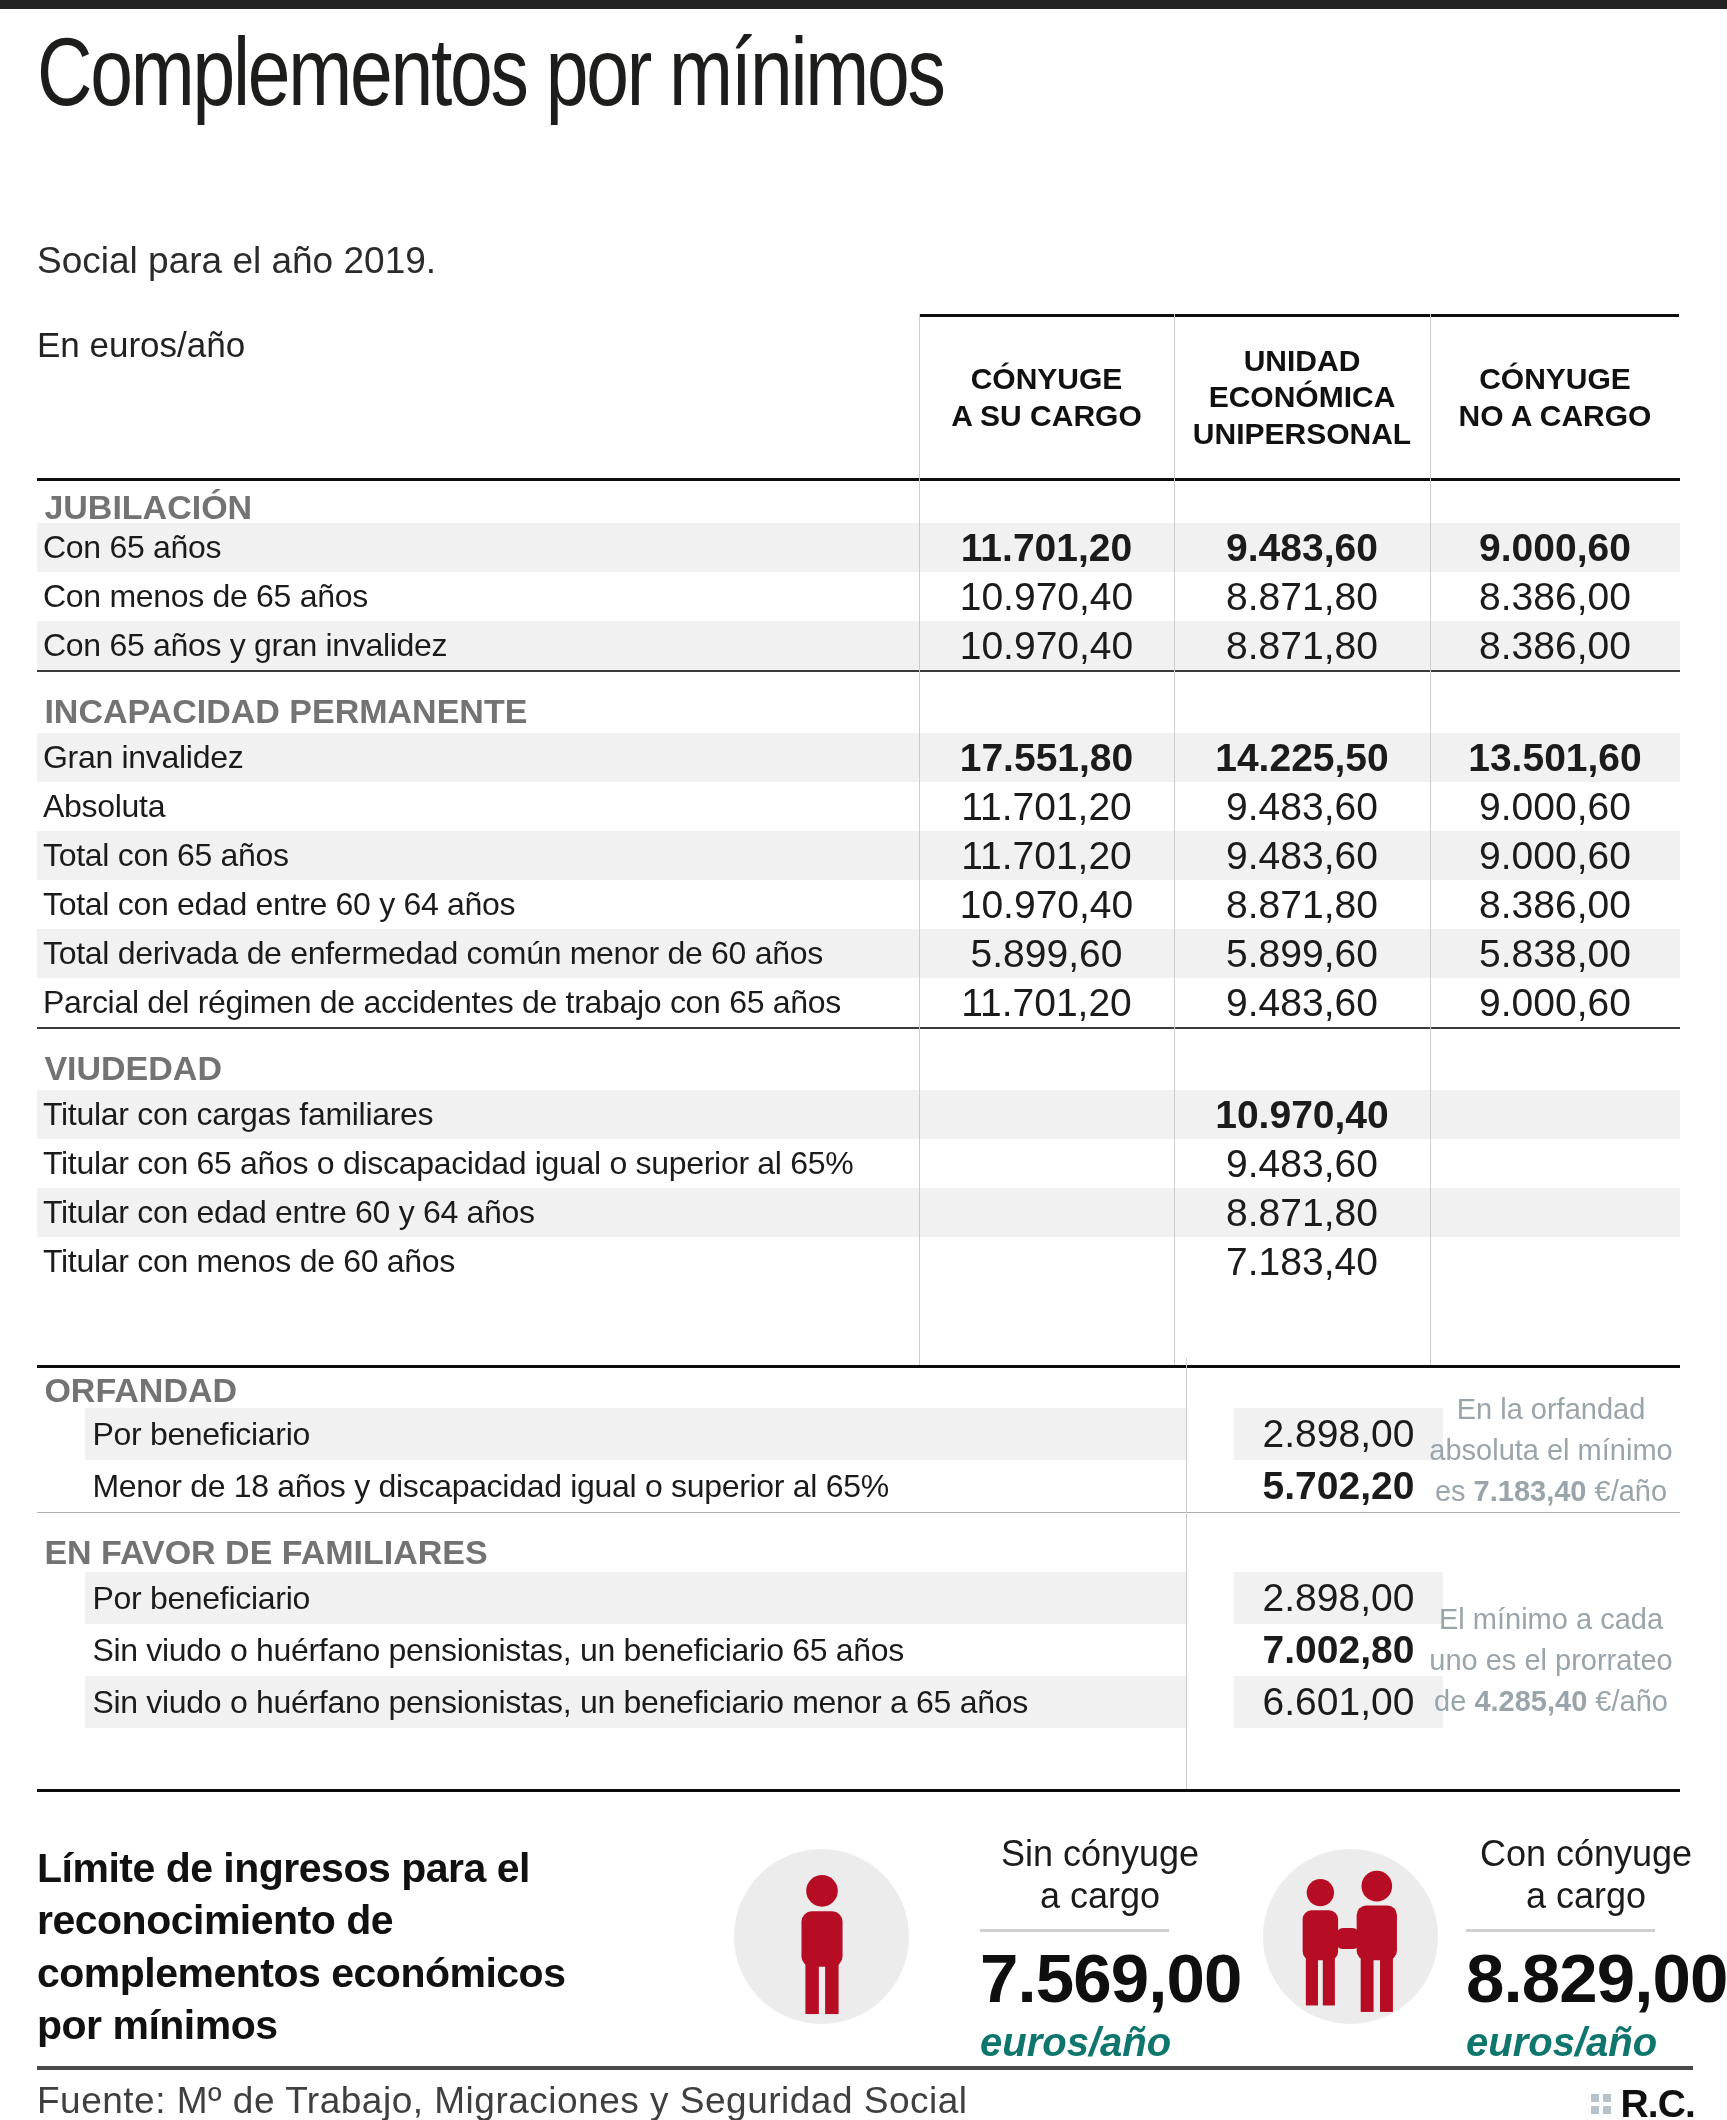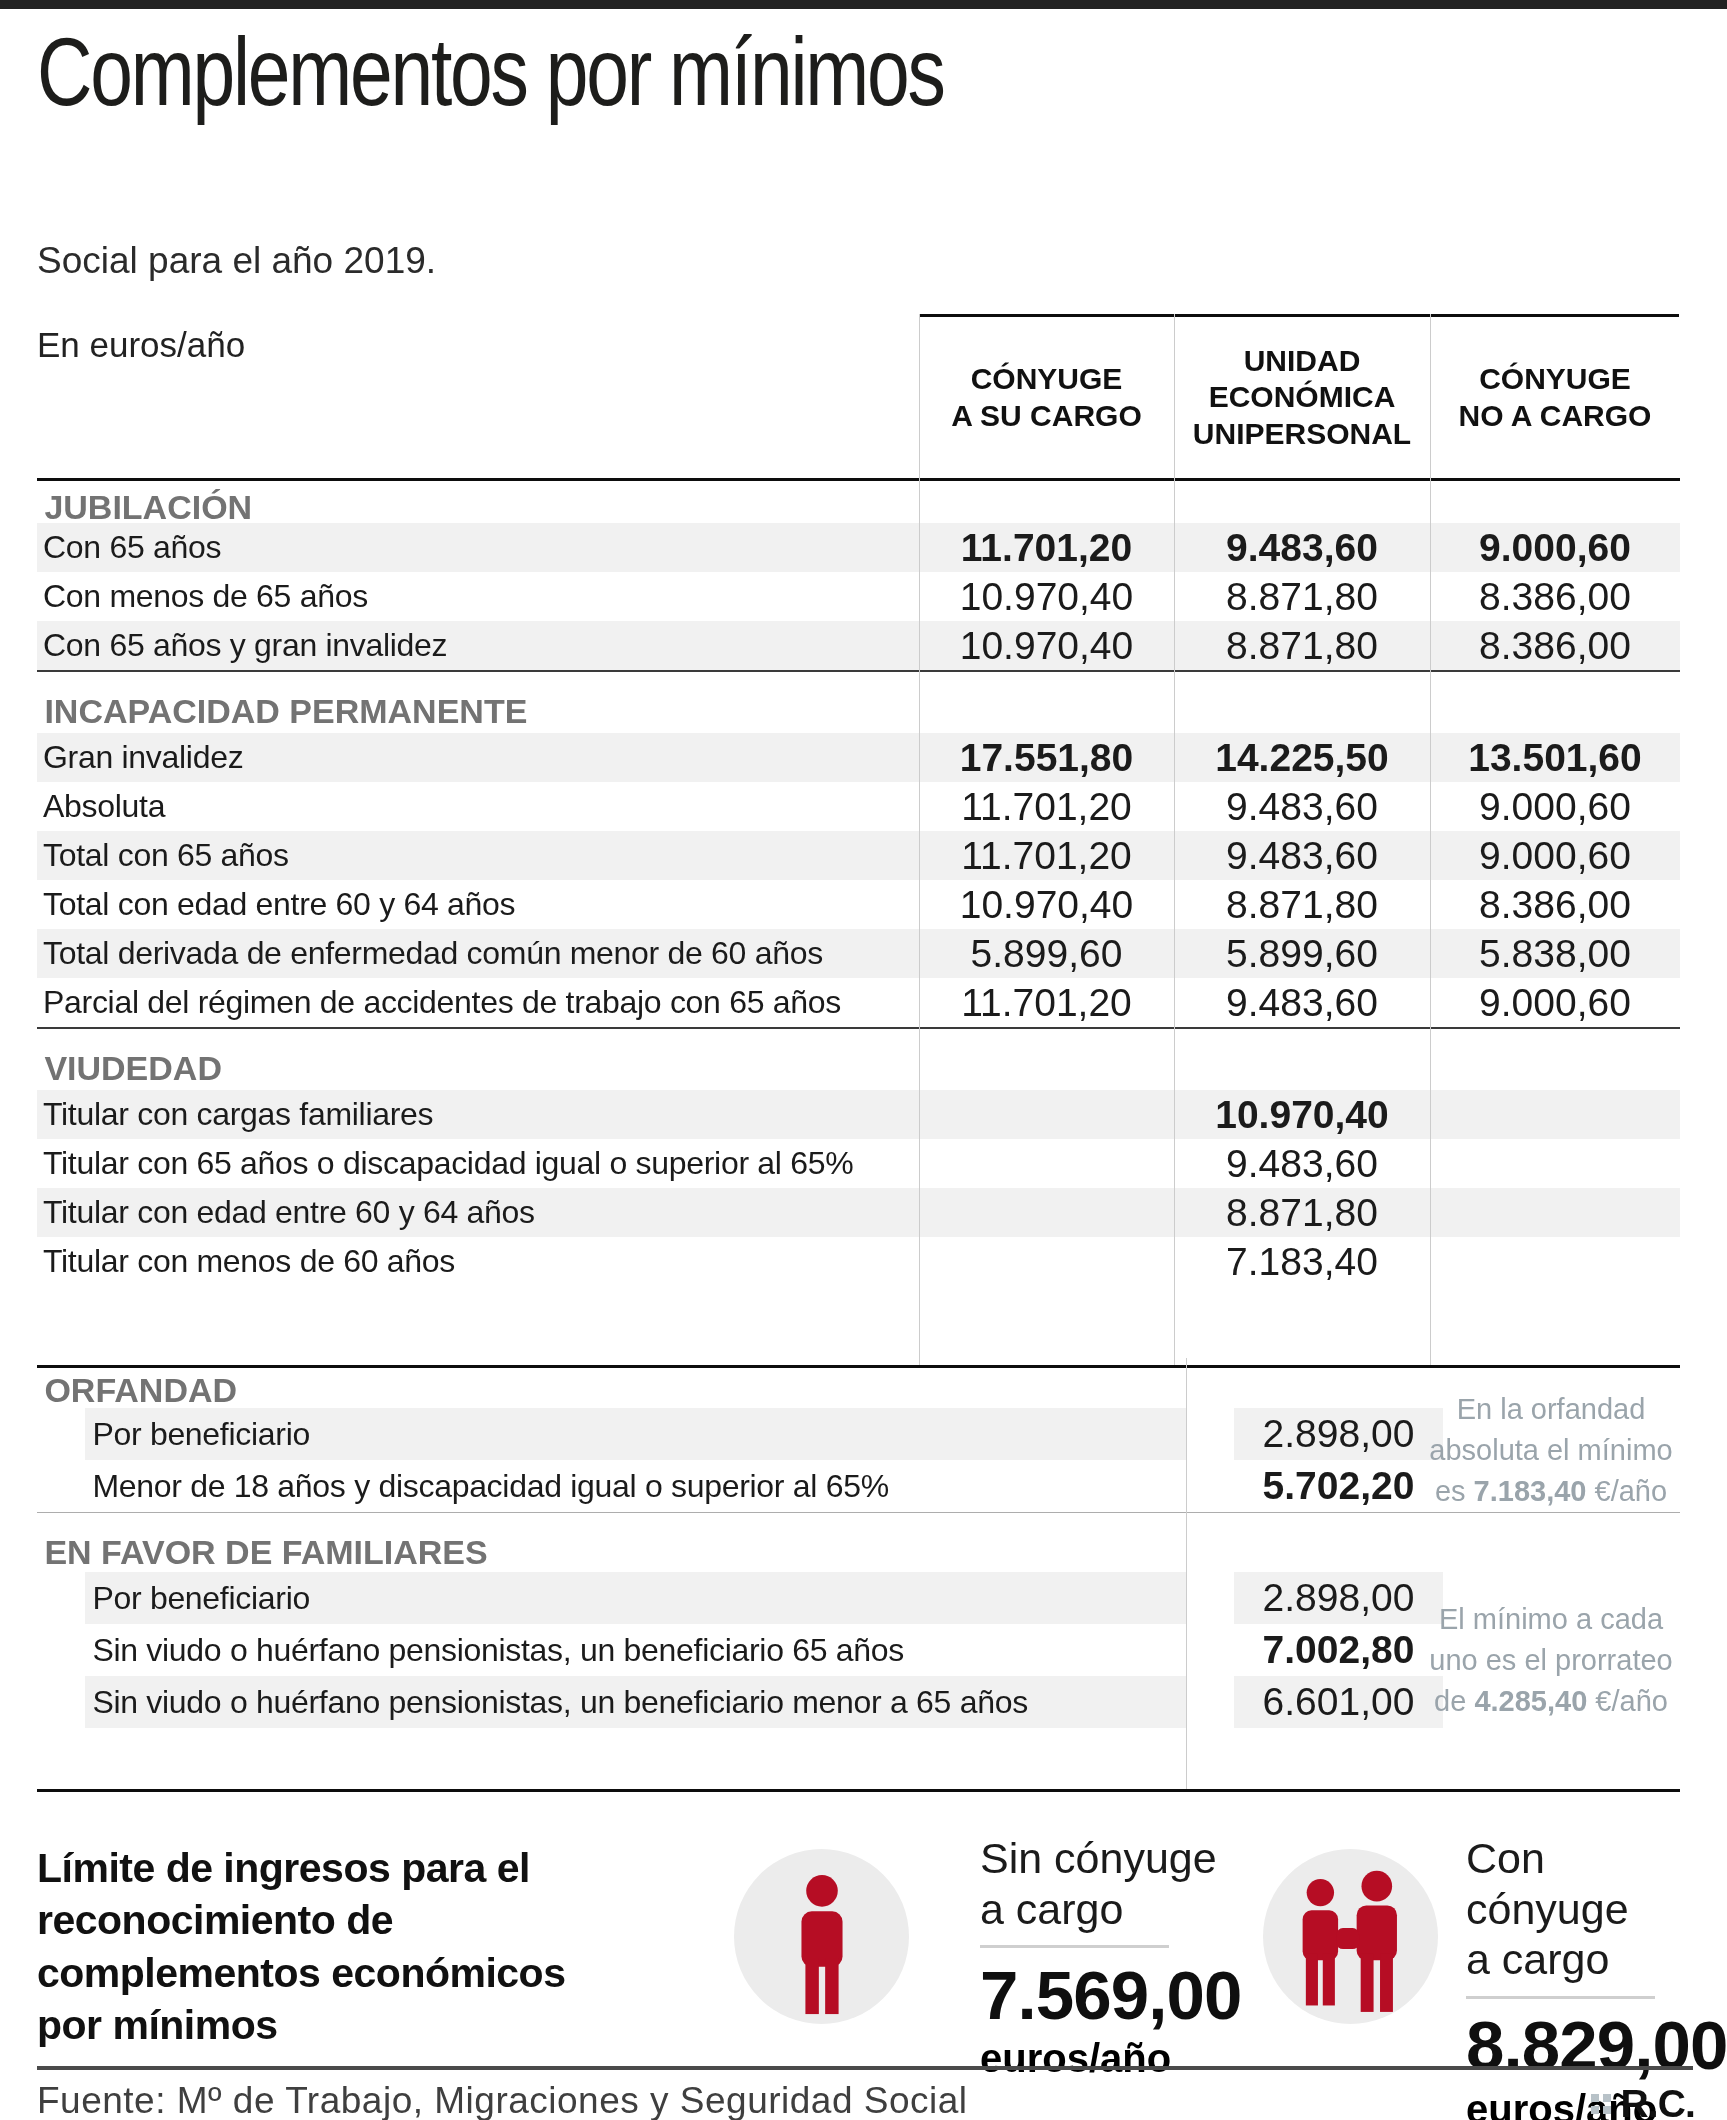--- a/index.html
+++ b/index.html
@@ -47,24 +47,24 @@
   .note1{top:31px;} .note2{top:241px;}
 
   
   .limits-heading{position:absolute;left:37px;top:1842px;width:535px;font-size:41px;font-weight:700;
                   line-height:1.28;color:#111;letter-spacing:-0.5px;}
   .icon-circle{position:absolute;width:175px;height:175px;border-radius:50%;background:#ececec;}
   .circle1{left:734px;top:1849px;} .circle2{left:1263px;top:1849px;}
   .icon-circle svg{position:absolute;left:50%;top:22px;transform:translateX(-50%);overflow:visible;}
   .limit-text{position:absolute;width:240px;}
   .ltext1{left:980px;top:1833px;} .ltext2{left:1466px;top:1833px;}
-  .limit-label{font-size:43px;line-height:1.18;color:#1b1b1b;}
+  .limit-label{font-size:36px;line-height:1.18;color:#1b1b1b;text-align:center;}
   .limit-rule{width:189px;height:2.8px;background:#cfcfcf;margin:11px 0 7.4px 0;}
   .limit-amount{font-size:69px;font-weight:800;letter-spacing:-0.9px;color:#0f0f0f;}
-  .limit-unit{font-size:40px;font-weight:700;color:#000000;margin-top:1.8px;}
+  .limit-unit{font-size:40px;font-weight:700;color:#0f766e;margin-top:1.8px;font-style:italic;}
 
   
   .footer-line{position:absolute;left:37px;top:2066px;width:1656px;height:3.7px;background:#4a4a4a;}
   .footer-source{position:absolute;left:37px;top:2080px;font-size:37px;color:#3f3f3f;letter-spacing:0.5px;}
   .credit{position:absolute;right:33px;top:2082px;display:flex;align-items:center;gap:9.2px;}
   .sqs{display:grid;grid-template-columns:8.3px 8.3px;grid-auto-rows:8.3px;gap:3.7px;}
   .sqs i{background:#b8c2c8;display:block;}
   .credit b{font-size:39px;font-weight:700;color:#101010;letter-spacing:-0.9px;}
 </style>
 </head>

